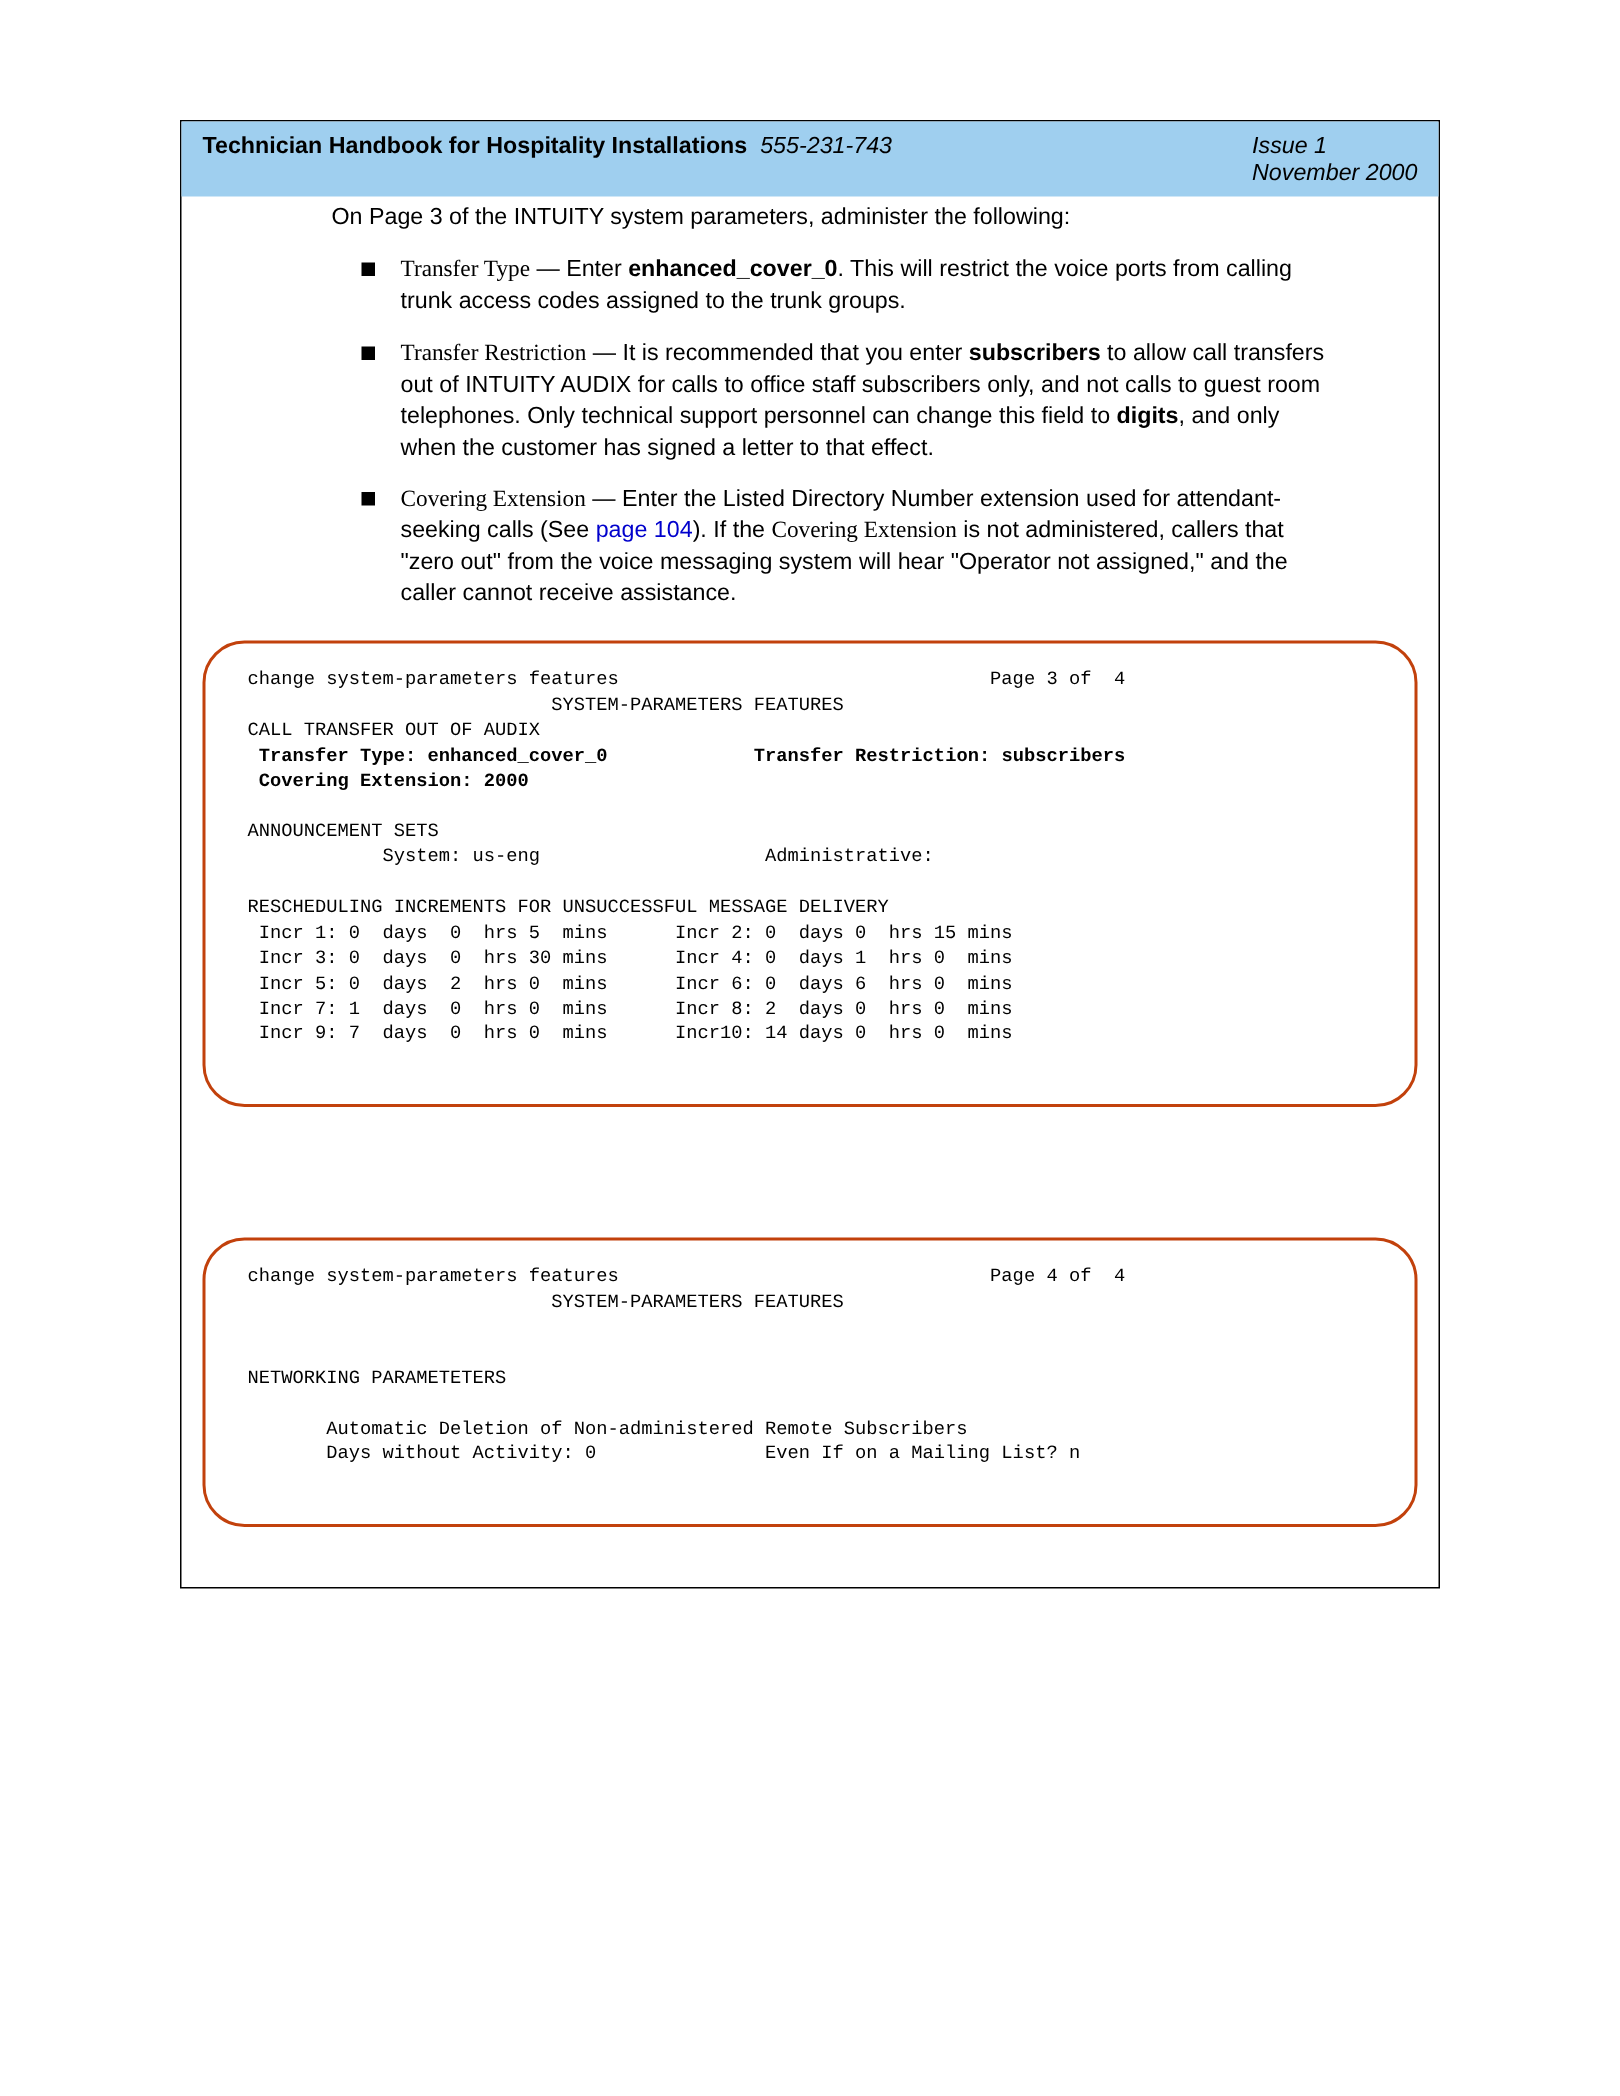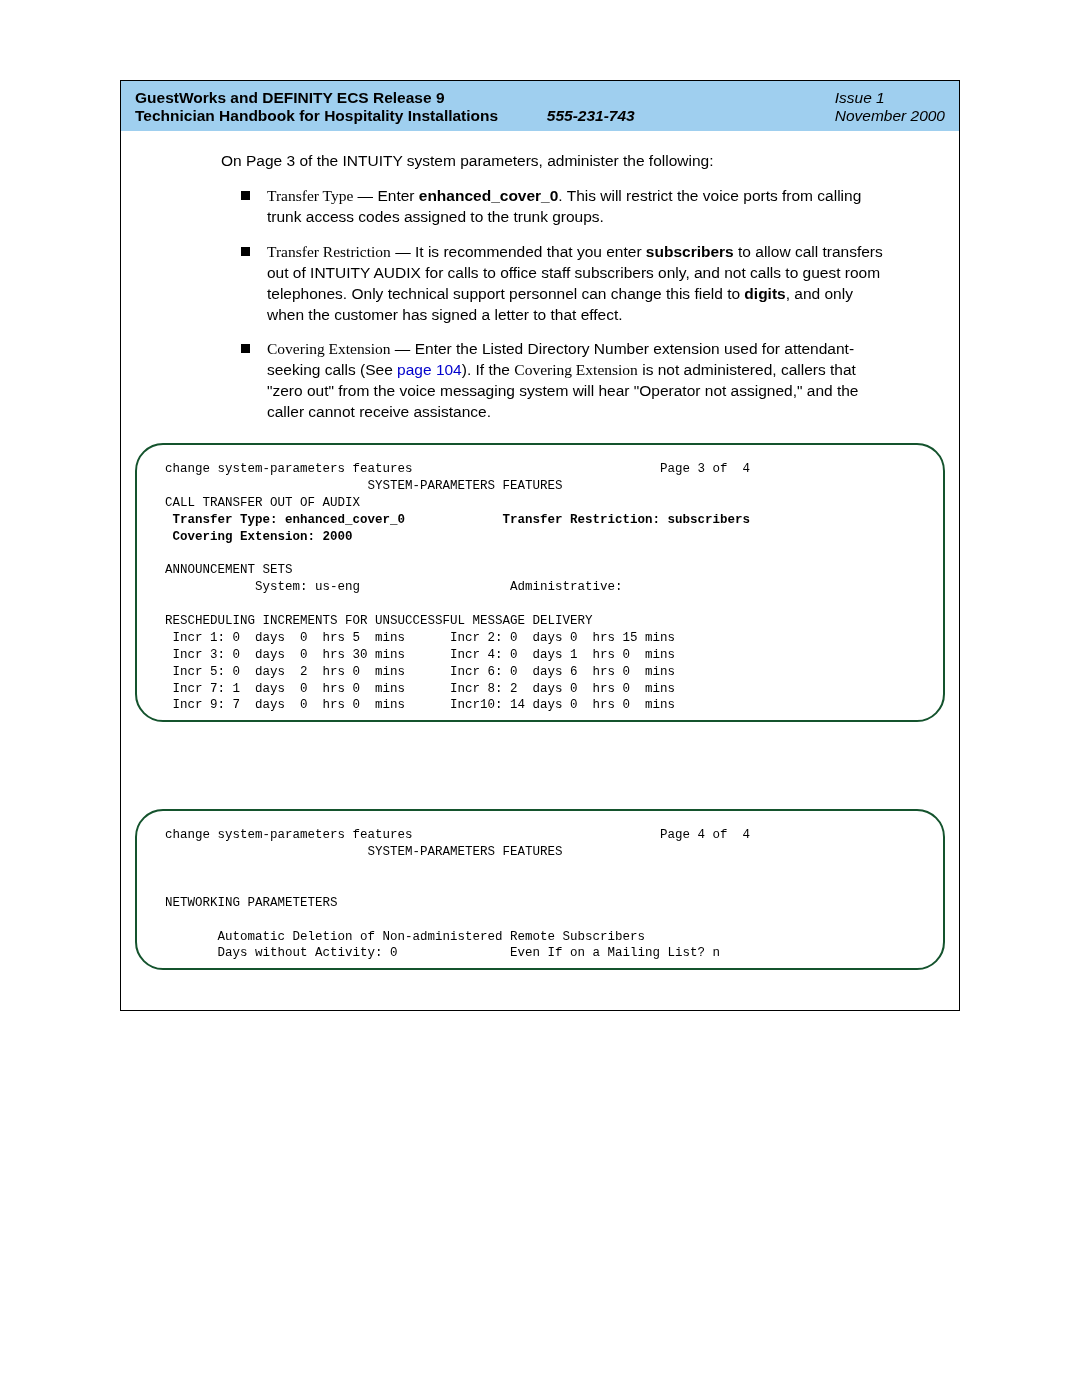--- a/index.html
+++ b/index.html
@@ -21,33 +21,33 @@
   .hdr1 {
     background: #9fcfef;
     padding: 8px 14px 6px 14px;
     display: flex;
     justify-content: space-between;
     align-items: flex-start;
   }
   .hdr1 .left { font-weight: bold; color: #000; }
   .hdr1 .left .subtitle { font-weight: bold; }
   .hdr1 .right { text-align: left; font-style: italic; color: #000; }
-  .docnum { font-style: italic; font-weight: bold; margin-left: 40px; }
+  .docnum { font-style: italic; font-weight: normal; }
   .hdr2 {
     background: #d4ecfb;
     padding: 4px 14px 6px 14px;
     display: flex;
     justify-content: space-between;
     align-items: flex-start;
     color: #000;
   }
   .hdr2 .sec2 { font-style: italic; }
   .hdr2 .pgnum { font-style: italic; }
   .bodytext {
-    padding: 20px 70px 0 90px;
+    padding: 4px 70px 0 90px;
     line-height: 1.35;
   }
   .lead { margin: 0 0 14px 0; padding-left: 10px; }
   ul.blist {
     list-style: none;
     margin: 0 0 16px 0;
     padding: 0 0 0 30px;
   }
   ul.blist li {
     position: relative;
@@ -61,39 +61,38 @@
     top: 5px;
     width: 9px;
     height: 9px;
     background: #000;
   }
   .mono { font-family: Liberation Serif, serif; }
   .bold { font-weight: bold; }
   .link { color: #0000cc; }
   .termbox {
     margin: 20px 14px 0 14px;
-    border: 2px solid #14532d;
+    border: 2px solid #c2410c;
     border-radius: 28px;
-    padding: 16px 28px 6px 28px;
+    padding: 16px 28px 38px 28px;
     font-family: "Courier New", monospace;
     font-size: 12.5px;
     white-space: pre;
     line-height: 1.35;
     overflow: hidden;
   }
   .termbox .tbold { font-weight: bold; }
 </style>
 </head>
 <body>
 
 <div class="page">
 
   <div class="hdr1">
     <div class="left">
-      <div>GuestWorks and DEFINITY ECS Release 9</div>
       <div class="subtitle">
         <span>Technician Handbook for Hospitality Installations</span>&nbsp;&nbsp;<span class="docnum">555-231-743</span>
       </div>
     </div>
     <div class="right">
       <div>Issue 1</div>
       <div>November 2000</div>
     </div>
   </div>
 

